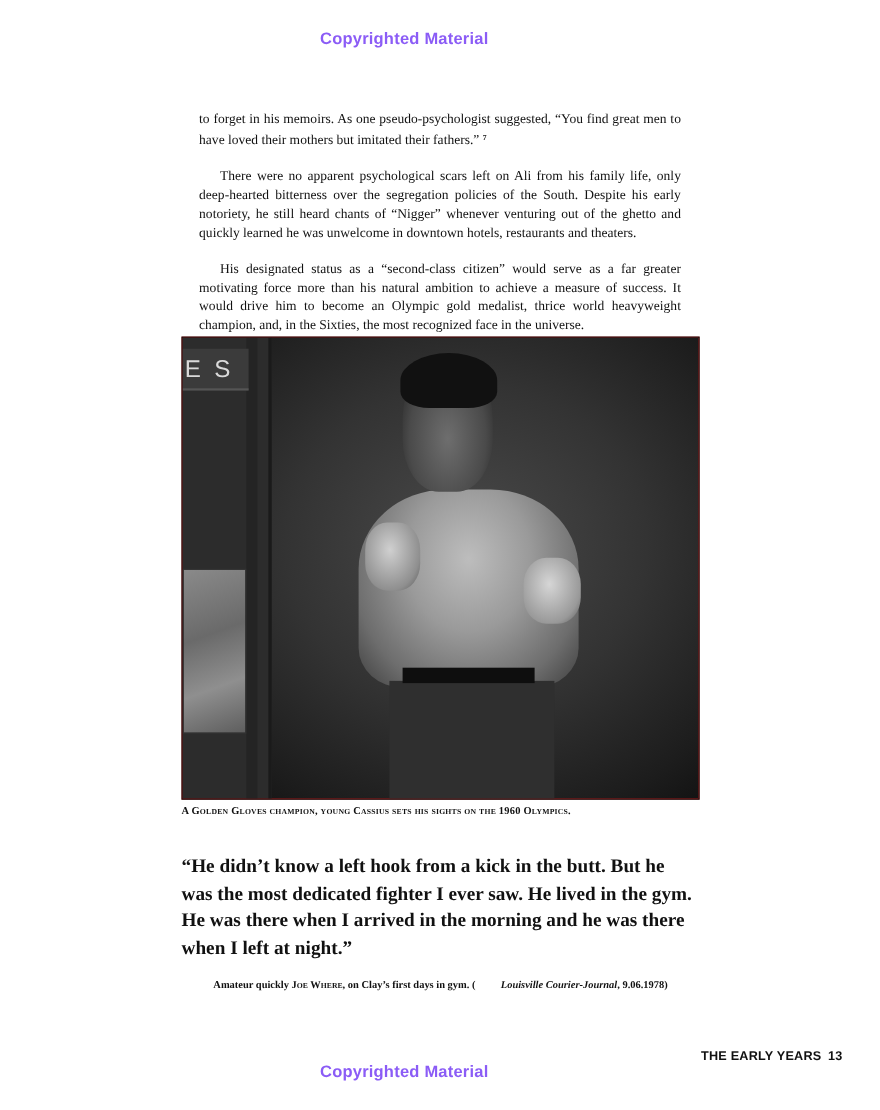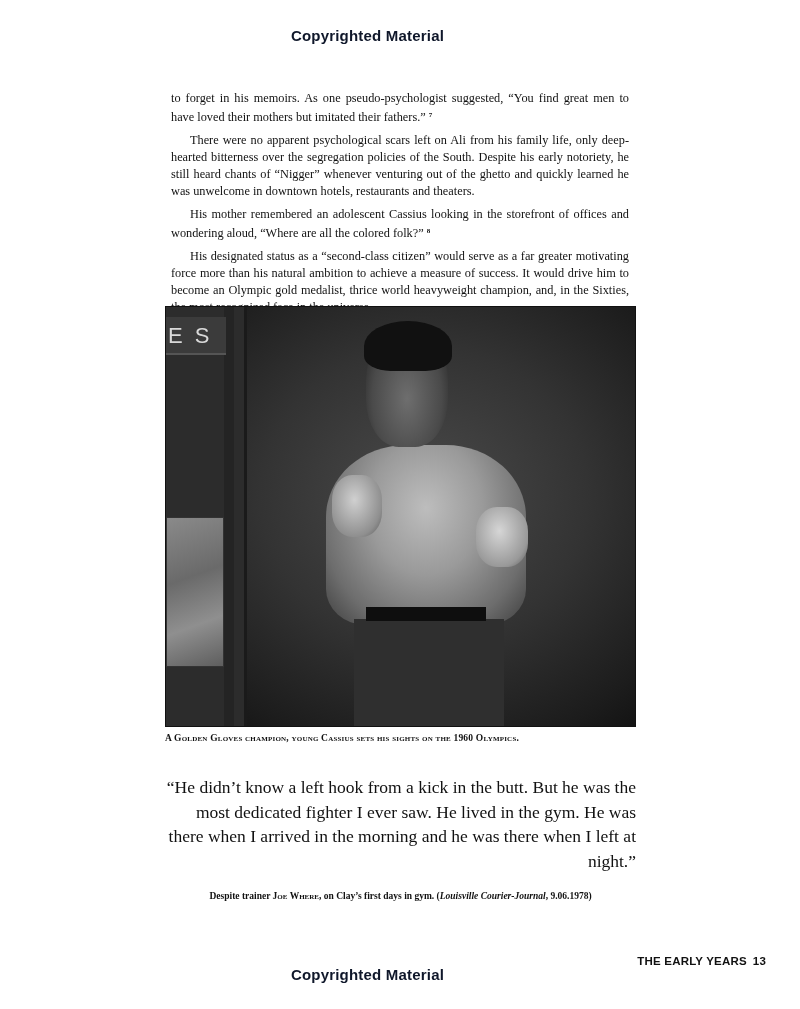--- a/index.html
+++ b/index.html
@@ -1,53 +1,52 @@
 <!DOCTYPE html>
 <html><head>
   <meta charset="utf-8">
   <style>
     html, body { margin: 0; padding: 0; background: #ffffff; }
     body { width: 800px; height: 1009px; position: relative; overflow: hidden; font-family: "Liberation Serif", serif; color: #111; }
-    .watermark { position: absolute; left: 0; width: 735px; text-align: center; font-family: "Liberation Sans", sans-serif; font-weight: bold; font-size: 15px; color: #0f172a; letter-spacing: 0.2px; }
+    .watermark { position: absolute; left: 0; width: 735px; text-align: center; font-family: "Liberation Sans", sans-serif; font-weight: bold; font-size: 15px; color: #8b5cf6; letter-spacing: 0.2px; }
     .wm-top { top: 27px; }
     .wm-bottom { top: 966px; }
     .body-text { position: absolute; left: 165px; top: 84px; width: 470px; font-size: 12.3px; line-height: 17px; text-align: justify; }
-    .body-text p { margin: 6px; text-indent: 19px; }
+    .body-text p { margin: 16px; text-indent: 19px; }
     .body-text p.first { text-indent: 0; }
     .body-text sup { font-size: 7px; vertical-align: 4px; font-weight: bold; }
     .photo { position: absolute; left: 165px; top: 306px; width: 471px; height: 421px; background: #b91c1c; overflow: hidden; border: 1px solid #111; box-sizing: border-box; }
     .photo .bg { position: absolute; inset: 0; background: radial-gradient(ellipse at 55% 45%, #4a4a4a 0%, #333 45%, #1c1c1c 80%, #0d0d0d 100%); }
     .photo .door { position: absolute; left: 0; top: 0; width: 78px; height: 100%; background: #2c2c2c; border-right: 3px solid #1a1a1a; }
     .photo .door-post { position: absolute; left: 58px; top: 0; width: 10px; height: 100%; background: #242424; }
     .photo .sign { position: absolute; left: 0; top: 10px; width: 60px; height: 38px; background: #3b3b3b; color: #d9d9d9; font-family: "Liberation Sans", sans-serif; font-size: 22px; letter-spacing: 12px; line-height: 38px; padding-left: 2px; box-sizing: border-box; border-bottom: 2px solid #555; }
     .photo .plate { position: absolute; left: 0; top: 210px; width: 56px; height: 148px; background: linear-gradient(160deg, #8a8a8a, #6a6a6a 40%, #8f8f8f 70%, #5e5e5e); border: 1px solid #333; }
     .photo .figure-head { position: absolute; left: 200px; top: 20px; width: 82px; height: 120px; background: radial-gradient(ellipse at 50% 60%, #6e6e6e 0%, #4a4a4a 60%, #1c1c1c 100%); border-radius: 45% 45% 40% 40%; }
     .photo .figure-hair { position: absolute; left: 198px; top: 14px; width: 88px; height: 50px; background: #111; border-radius: 50% 50% 30% 30%; }
     .photo .figure-torso { position: absolute; left: 160px; top: 138px; width: 200px; height: 180px; background: radial-gradient(ellipse at 50% 35%, #bdbdbd 0%, #9a9a9a 40%, #6d6d6d 75%, #3e3e3e 100%); border-radius: 40% 40% 20% 20%; }
     .photo .fist-left { position: absolute; left: 166px; top: 168px; width: 50px; height: 62px; background: radial-gradient(ellipse at 45% 40%, #d0d0d0, #8f8f8f 70%, #555); border-radius: 40%; }
     .photo .fist-right { position: absolute; left: 310px; top: 200px; width: 52px; height: 60px; background: radial-gradient(ellipse at 45% 40%, #d6d6d6, #999 70%, #555); border-radius: 40%; }
     .photo .belt { position: absolute; left: 200px; top: 300px; width: 120px; height: 14px; background: #0e0e0e; }
     .photo .pants { position: absolute; left: 188px; top: 312px; width: 150px; height: 110px; background: #2f2f2f; }
     .caption { position: absolute; left: 165px; top: 733px; width: 471px; text-align: left; font-size: 9.5px; font-weight: bold; font-variant: small-caps; letter-spacing: 0.2px; }
-    .quote { position: absolute; left: 165px; top: 775px; width: 471px; text-align: right; font-size: 17.5px; line-height: 24.5px; }
+    .quote { position: absolute; left: 165px; top: 775px; width: 471px; text-align: left; font-size: 17.5px; line-height: 24.5px; font-weight: bold; }
     .attribution { position: absolute; left: 165px; top: 891px; width: 471px; text-align: center; font-size: 9.5px; font-weight: bold; }
     .attribution .sc { font-variant: small-caps; }
-    .attribution em { font-style: italic; }
+    .attribution em { font-style: italic; padding-left: 23px; }
     .running-footer { position: absolute; right: 34px; top: 955px; font-family: "Liberation Sans", sans-serif; font-weight: bold; font-size: 11.5px; letter-spacing: 0.2px; }
     .running-footer .page-num { margin-left: 6px; }
   </style>
 </head>
 <body>
 
 <div class="watermark wm-top">Copyrighted Material</div>
 
 <div class="body-text">
   <p class="first"><span>to forget in his memoirs. As one pseudo-psychologist suggested, “You find great men to have loved their mothers but imitated their fathers.”</span> <sup>7</sup></p>
   <p><span>There were no apparent psychological scars left on Ali from his family life, only deep-hearted bitterness over the segregation policies of the South. Despite his early notoriety, he still heard chants of “Nigger” whenever venturing out of the ghetto and quickly learned he was unwelcome in downtown hotels, restaurants and theaters.</span></p>
-  <p><span>His mother remembered an adolescent Cassius looking in the storefront of offices and wondering aloud, “Where are all the colored folk?”</span> <sup>8</sup></p>
   <p><span>His designated status as a “second-class citizen” would serve as a far greater motivating force more than his natural ambition to achieve a measure of success. It would drive him to become an Olympic gold medalist, thrice world heavyweight champion, and, in the Sixties, the most recognized face in the universe.</span></p>
 </div>
 
 <div class="photo" title="Black-and-white photo of a young shirtless boxer in fighting stance, fists raised">
   <div class="bg"></div>
   <div class="door"></div>
   <div class="door-post"></div>
   <div class="sign">ES</div>
   <div class="plate"></div>
   <div class="figure-torso"></div>
@@ -57,20 +56,20 @@
   <div class="fist-right"></div>
   <div class="pants"></div>
   <div class="belt"></div>
 </div>
 
 <div class="caption">A Golden Gloves champion, young Cassius sets his sights on the 1960 Olympics.</div>
 
 <div class="quote">“He didn’t know a left hook from a kick in the butt. But he was the most dedicated fighter I ever saw. He lived in the gym. He was there when I arrived in the morning and he was there when I left at night.”</div>
 
 <div class="attribution">
-  <span>Despite trainer </span><span class="sc">Joe Where</span><span>, on Clay’s first days in gym. (</span><em>Louisville Courier-Journal</em><span>, 9.06.1978)</span>
+  <span>Amateur quickly </span><span class="sc">Joe Where</span><span>, on Clay’s first days in gym. (</span><em>Louisville Courier-Journal</em><span>, 9.06.1978)</span>
 </div>
 
 <div class="running-footer">
   <span>THE EARLY YEARS</span><span class="page-num">13</span>
 </div>
 
 <div class="watermark wm-bottom">Copyrighted Material</div>
 
 </body></html>

